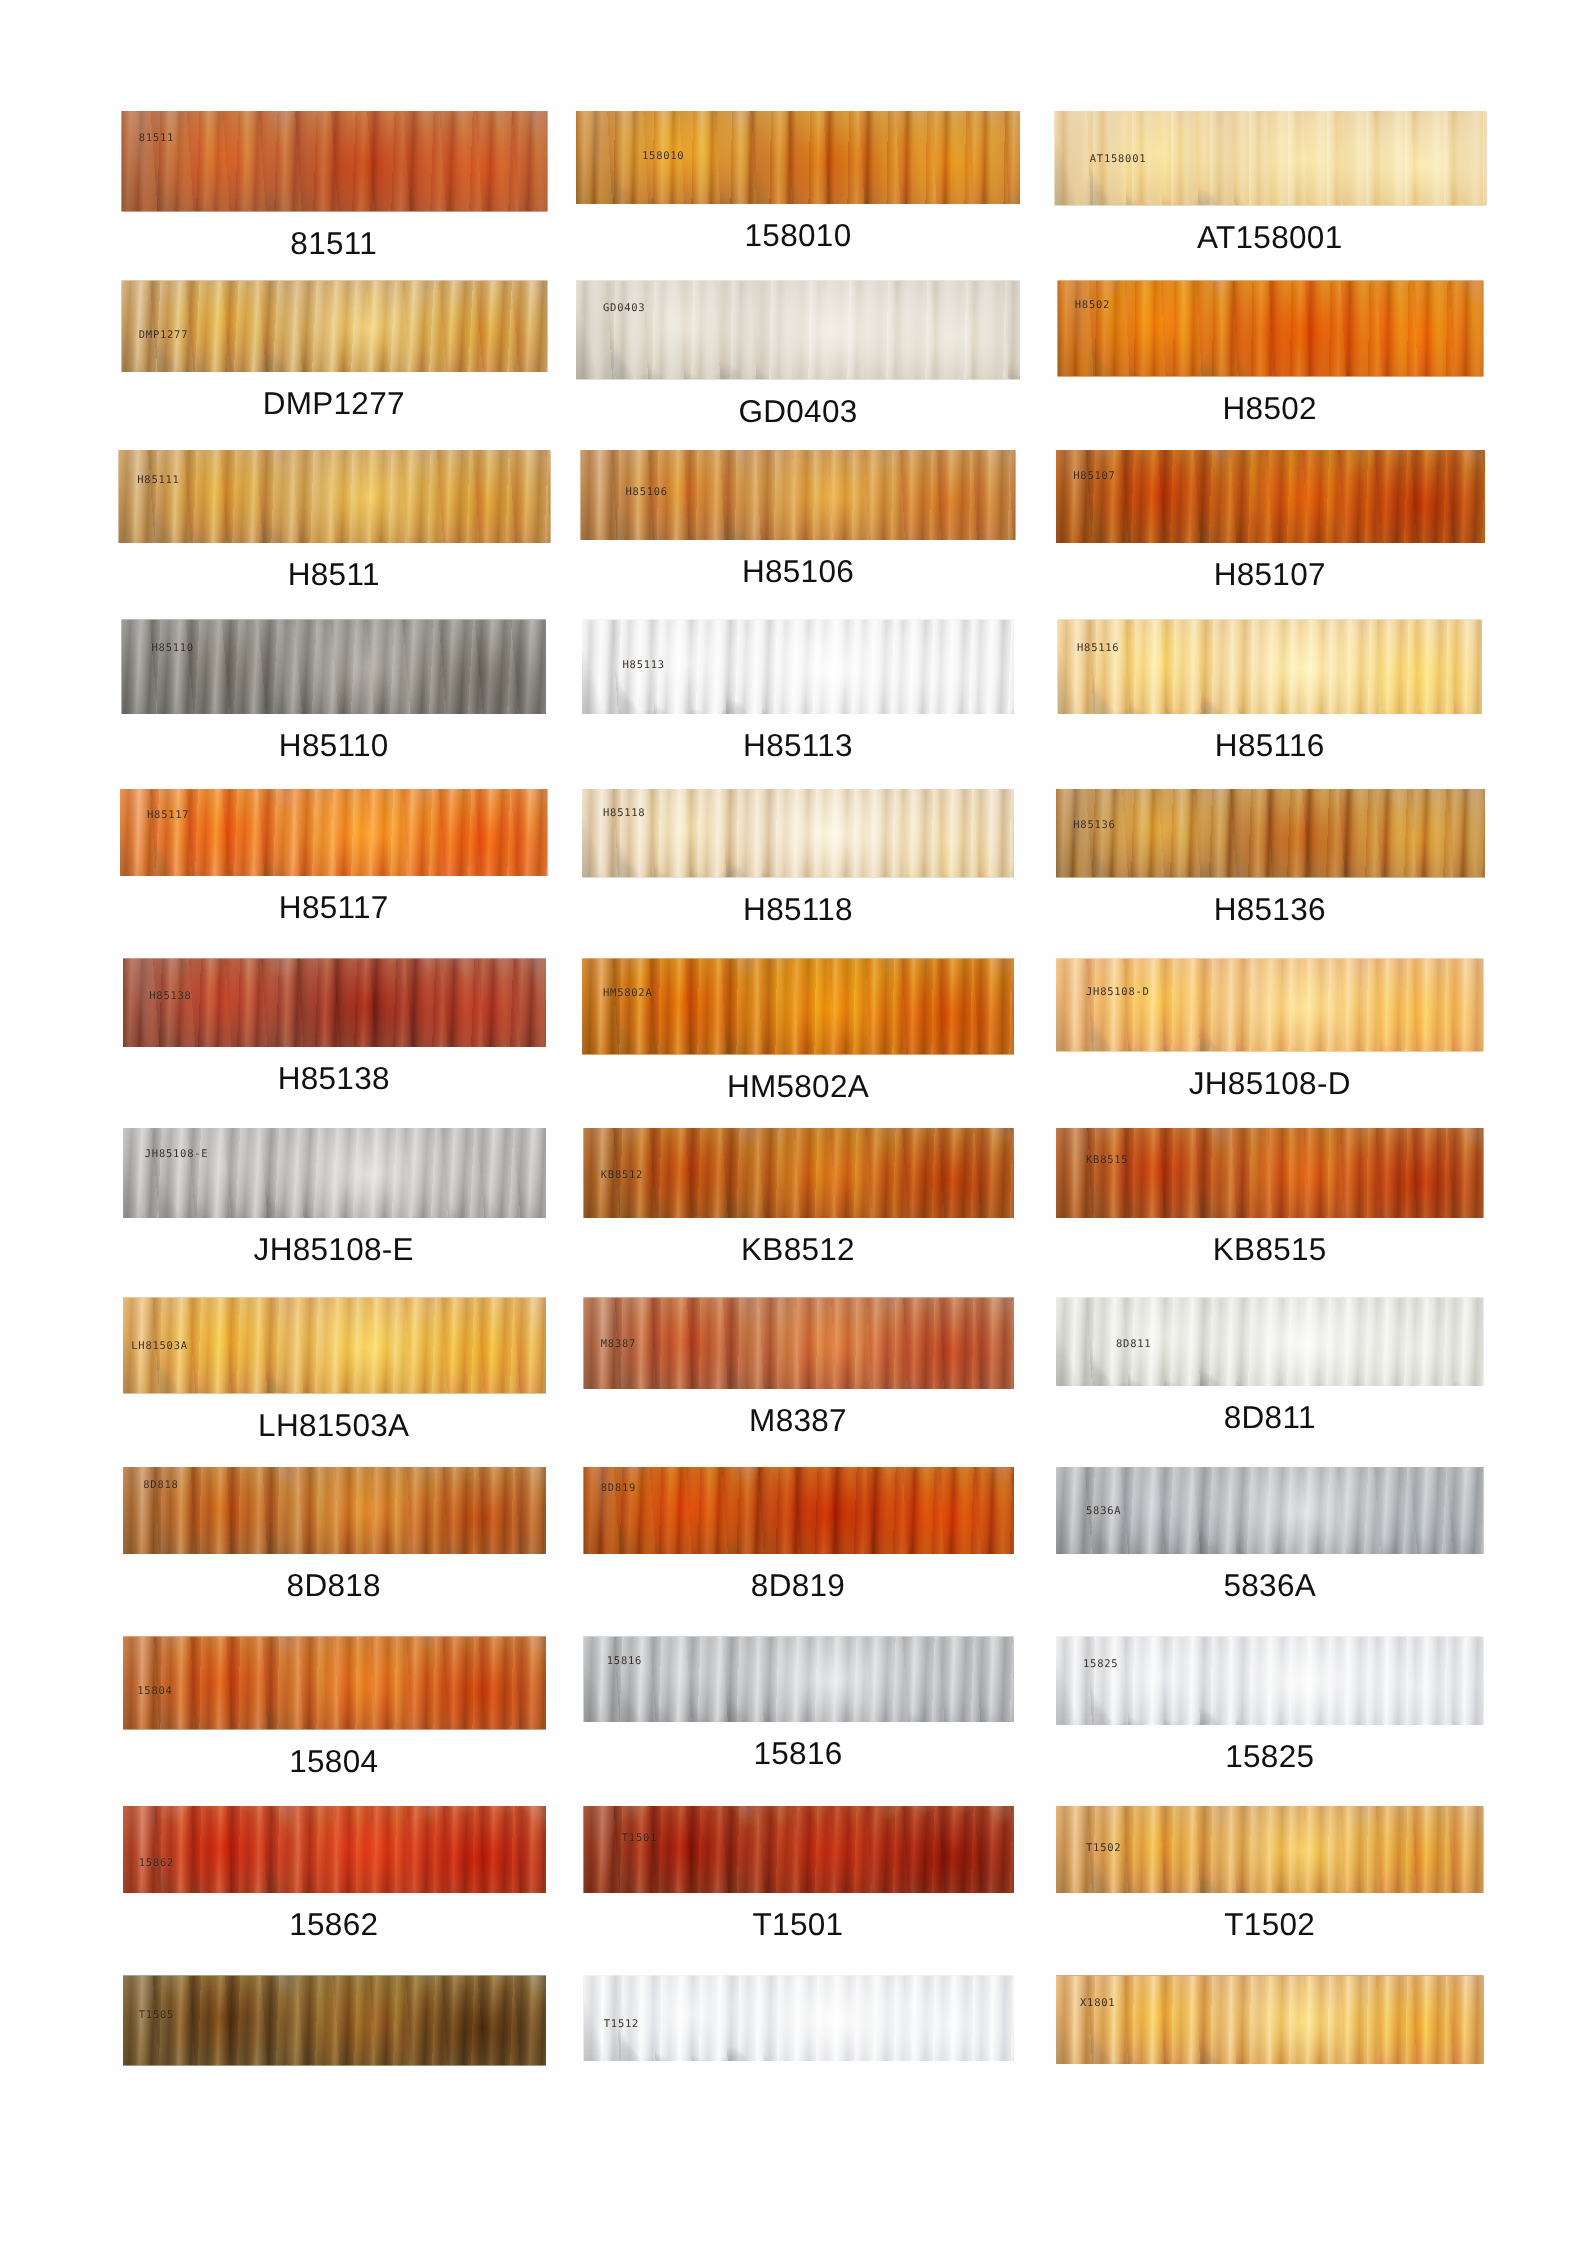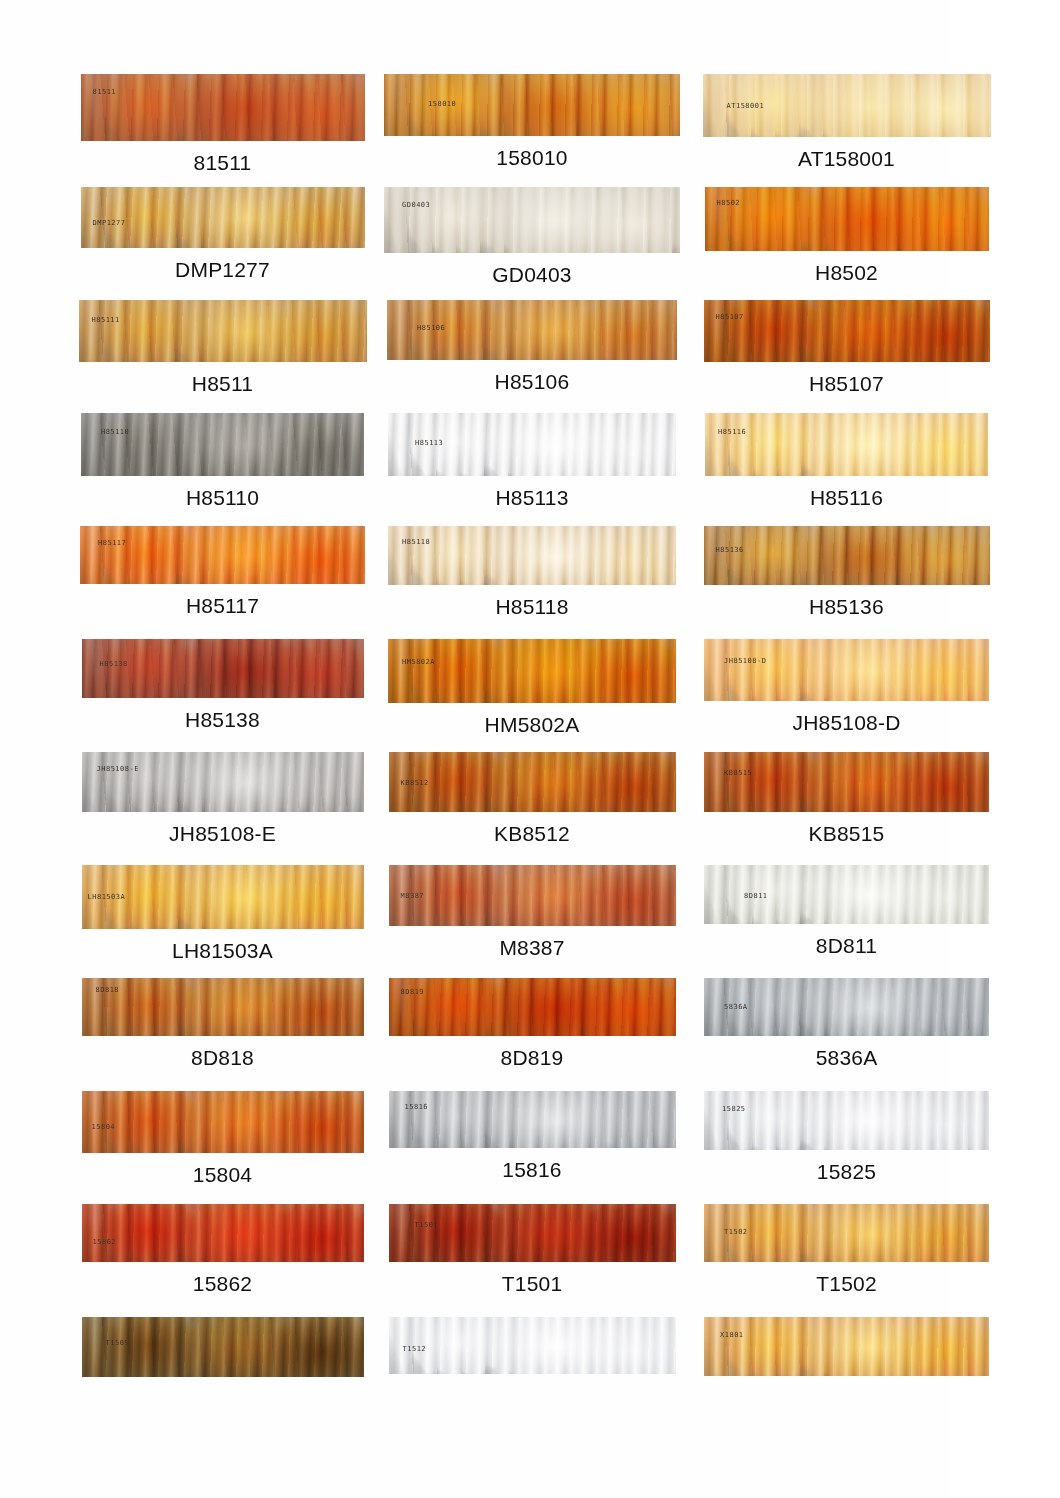--- a/index.html
+++ b/index.html
@@ -292,21 +292,21 @@
       <div class="cell">
         <div class="swatch" style="width: 285px; height: 58px; background: rgb(215, 162, 97);">
           <div class="grain" style="background: repeating-linear-gradient(91deg, rgb(227, 178, 115) 0px, rgb(215, 162, 97) 3px, rgb(196, 142, 78) 6px, rgb(215, 162, 97) 10px, rgb(238, 193, 134) 13px, rgb(215, 162, 97) 17px, rgb(180, 127, 64) 21px, rgb(215, 162, 97) 26px), repeating-linear-gradient(87deg, rgba(0, 0, 0, 0.1) 0px, rgba(0, 0, 0, 0) 9px, rgba(255, 255, 255, 0.1) 15px, rgba(0, 0, 0, 0) 24px), radial-gradient(42% 120% at 58% 52%, rgb(238, 193, 134) 0%, rgba(0, 0, 0, 0) 62%), radial-gradient(26% 90% at 24% 46%, rgb(196, 142, 78) 0%, rgba(0, 0, 0, 0) 70%), radial-gradient(30% 100% at 85% 58%, rgb(180, 127, 64) 0%, rgba(0, 0, 0, 0) 68%), linear-gradient(rgba(255, 255, 255, 0.12), rgba(0, 0, 0, 0.1)); background-blend-mode: overlay, overlay, soft-light, soft-light, soft-light, normal;"></div>
           <span class="code" style="left: 20px; top: 24px;">T1502</span>
         </div>
         <div class="caption">T1502</div>
       </div>
       <div class="cell">
         <div class="swatch" style="width: 282px; height: 60px; background: rgb(124, 96, 53);">
           <div class="grain" style="background: repeating-linear-gradient(92deg, rgb(141, 112, 66) 0px, rgb(124, 96, 53) 3px, rgb(106, 80, 41) 6px, rgb(124, 96, 53) 10px, rgb(156, 127, 80) 13px, rgb(124, 96, 53) 17px, rgb(91, 67, 33) 21px, rgb(124, 96, 53) 26px), repeating-linear-gradient(86deg, rgba(0, 0, 0, 0.1) 0px, rgba(0, 0, 0, 0) 9px, rgba(255, 255, 255, 0.1) 15px, rgba(0, 0, 0, 0) 24px), radial-gradient(42% 120% at 58% 52%, rgb(156, 127, 80) 0%, rgba(0, 0, 0, 0) 62%), radial-gradient(26% 90% at 24% 46%, rgb(106, 80, 41) 0%, rgba(0, 0, 0, 0) 70%), radial-gradient(30% 100% at 85% 58%, rgb(91, 67, 33) 0%, rgba(0, 0, 0, 0) 68%), linear-gradient(rgba(255, 255, 255, 0.12), rgba(0, 0, 0, 0.1)); background-blend-mode: overlay, overlay, soft-light, soft-light, soft-light, normal;"></div>
-          <span class="code" style="left: 24px; top: 22px;">T1505</span>
+          <span class="code" style="left: 11px; top: 22px;">T1505</span>
         </div>
         <div class="caption empty"></div>
       </div>
       <div class="cell">
         <div class="swatch" style="width: 287px; height: 57px; background: rgb(233, 234, 236);">
           <div class="grain" style="background: repeating-linear-gradient(91deg, rgb(244, 245, 246) 0px, rgb(233, 234, 236) 3px, rgb(220, 221, 224) 6px, rgb(233, 234, 236) 10px, rgb(250, 251, 251) 13px, rgb(233, 234, 236) 17px, rgb(210, 211, 215) 21px, rgb(233, 234, 236) 26px), repeating-linear-gradient(87deg, rgba(0, 0, 0, 0.1) 0px, rgba(0, 0, 0, 0) 9px, rgba(255, 255, 255, 0.1) 15px, rgba(0, 0, 0, 0) 24px), radial-gradient(42% 120% at 58% 52%, rgb(250, 251, 251) 0%, rgba(0, 0, 0, 0) 62%), radial-gradient(26% 90% at 24% 46%, rgb(220, 221, 224) 0%, rgba(0, 0, 0, 0) 70%), radial-gradient(30% 100% at 85% 58%, rgb(210, 211, 215) 0%, rgba(0, 0, 0, 0) 68%), linear-gradient(rgba(255, 255, 255, 0.12), rgba(0, 0, 0, 0.1)); background-blend-mode: overlay, overlay, soft-light, soft-light, soft-light, normal;"></div>
           <span class="code" style="left: 14px; top: 28px;">T1512</span>
         </div>
         <div class="caption empty"></div>
       </div>

